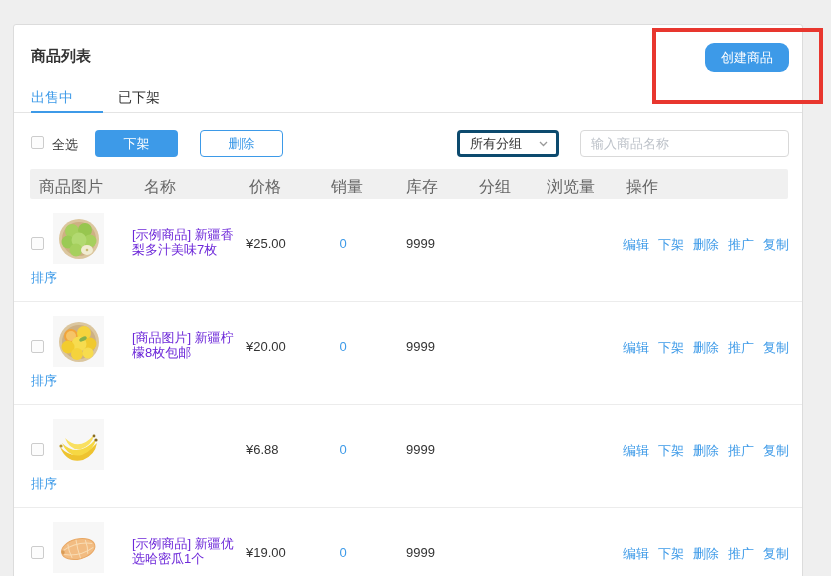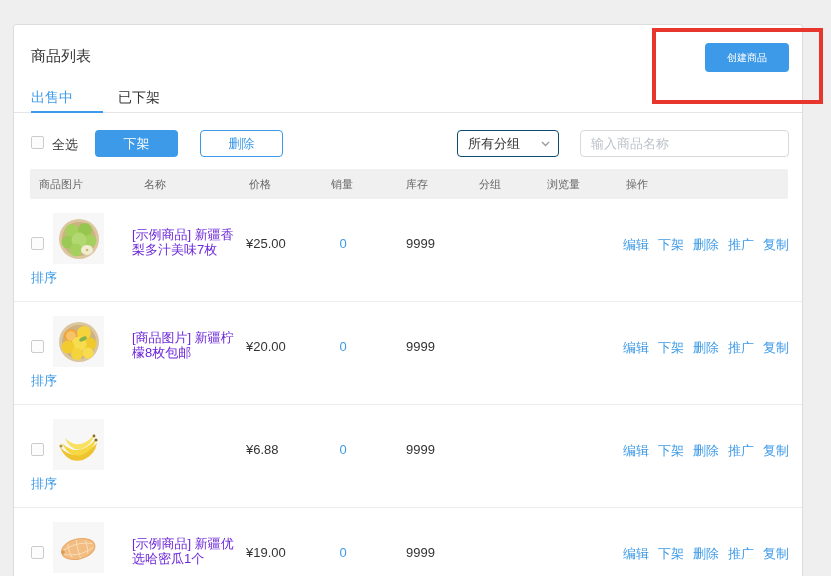--- a/index.html
+++ b/index.html
@@ -13,81 +13,81 @@
     color: #333;
   }
   .card {
     position: absolute; left: 13px; top: 24px;
     width: 790px; height: 560px;
     background: #fff;
     border: 1px solid #dcdcdc;
     border-radius: 3px;
   }
   .abs { position: absolute; }
-  .page-title { left: 17px; top: 22px; font-size: 15px; font-weight: 400; color: #333; }
+  .page-title { left: 17px; top: 22px; font-size: 15px; font-weight: 700; color: #333; }
 
   
   .tabs-line { left: 0; right: 0; top: 87px; height: 1px; background: #e4e4e4; }
   .tab { top: 64px; width: 72px; text-align: left; font-size: 14px; color: #333; cursor: pointer; }
   .tab.active { color: var(--accent); }
   .tab1 { left: 17px; } .tab2 { left: 104px; }
   .tab-underline { left: 17px; top: 86px; width: 72px; height: 2px; background: var(--accent); }
 
   
   .checkbox {
     width: 13px; height: 13px; border: 1px solid #ccc; border-radius: 2px;
     background: #fcfcfc; display: inline-block; cursor: pointer;
   }
   .cb-toolbar { left: 17px; top: 111px; }
   .select-all-label { left: 38px; top: 111px; color: #333; }
   .btn { border-radius: 4px; text-align: center; cursor: pointer; font-size: 13px; }
   .btn-takedown { left: 81px; top: 105px; width: 83px; height: 27px; line-height: 27px; background: var(--accent); color: #fff; }
   .btn-delete   { left: 186px; top: 105px; width: 83px; height: 27px; line-height: 25px; background: #fff; border: 1px solid var(--accent); color: var(--accent); }
   .group-select {
     left: 443px; top: 105px; width: 102px; height: 27px;
-    border: 1px solid #0c4a6e; border-radius: 4px; background: #fff;
+    border: 3px solid #0c4a6e; border-radius: 4px; background: #fff;
     line-height: 25px; padding: 0 8px 0 10px; color: #333; cursor: pointer;
     display: flex; justify-content: space-between; align-items: center;
   }
   .search-box {
     left: 566px; top: 105px; width: 209px; height: 27px;
     border: 1px solid #d9d9d9; border-radius: 4px; background: #fff;
     display: flex; align-items: center; padding: 0 8px 0 10px; gap: 24px;
   }
   .search-box input {
     border: none; outline: none; flex: 1; font-size: 13px;
     font-family: "Liberation Sans", sans-serif; color: #333; background: transparent;
   }
   .search-box input::placeholder { color: #bdc2c9; }
 
   
   .thead { left: 16px; top: 144px; width: 758px; height: 30px; background: #f0f0f0; border-radius: 2px; }
-  .th { position: absolute; top: 8px; font-size: 11px; color: #666; white-space: nowrap; }
+  .th { position: absolute; top: 8px; font-size: 16px; color: #666; white-space: nowrap; }
   .c0 { left: 9px; } .c1 { left: 114px; } .c2 { left: 219px; } .c3 { left: 301px; }
   .c4 { left: 376px; } .c5 { left: 449px; } .c6 { left: 517px; } .c7 { left: 596px; }
 
   
   .rows { left: 0; top: 174px; width: 100%; }
   .row { position: relative; height: 103px; border-bottom: 1px solid #ececec; }
   .row:last-child { border-bottom: none; }
   .r-check { left: 17px; top: 38px; }
   .r-thumb { left: 39px; top: 14px; width: 51px; height: 51px; background: #f7f7f7; overflow: hidden; }
   .r-sort { left: 17px; top: 70px; color: var(--accent); cursor: pointer; }
   .r-name { left: 118px; top: 28px; width: 104px; color: #6d28d9; line-height: 15px; }
   .r-price { left: 232px; top: 37px; color: #333; }
   .r-sales { left: 309px; top: 37px; width: 40px; text-align: center; color: var(--accent); cursor: pointer; }
   .r-stock { left: 392px; top: 37px; color: #333; }
   .r-actions { left: 609px; top: 37px; white-space: nowrap; }
   .r-actions a { color: var(--accent); text-decoration: none; margin-right: 9px; cursor: pointer; }
 
   
   .create-btn {
     position: absolute; left: 705px; top: 43px; width: 84px; height: 29px;
-    background: var(--accent); color: #fff; border-radius: 4px;
-    line-height: 29px; text-align: center; font-size: 10px; cursor: pointer; z-index: 5;
+    background: var(--accent); color: #fff; border-radius: 9px;
+    line-height: 29px; text-align: center; font-size: 13px; cursor: pointer; z-index: 5;
   }
   .red-box {
     position: absolute; left: 652px; top: 28px; width: 171px; height: 76px;
     border: 4px solid #e8362e; z-index: 10; pointer-events: none;
   }
 </style>
 </head>
 <body style="background: rgb(239, 239, 239);">
 
 <div class="card">

